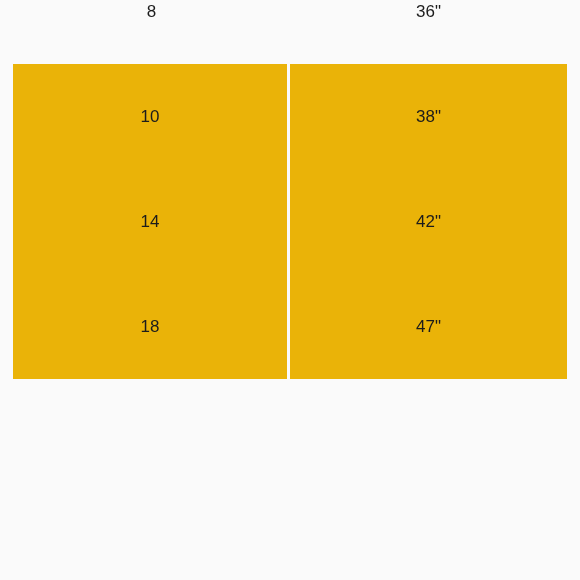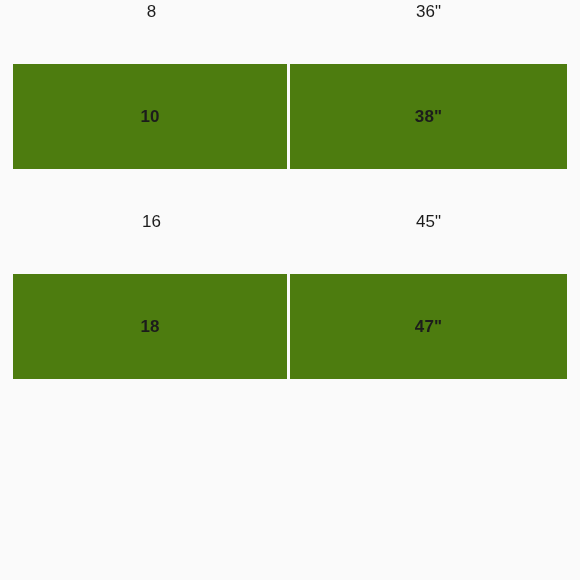--- a/index.html
+++ b/index.html
@@ -48,22 +48,21 @@
     font-size: 17px;
     font-weight: 400;
     color: #1c1c1c;
     letter-spacing: 0.1px;
     background: #fafafa;
     border: 0;
   }
 
   
   #size-chart-table tr.striped td {
-    background: #4d7c0f;
-    font-weight: bold;
+    background: #eab308;
   }
   #size-chart-table tr.striped td.cell-size {
     border-right: 3px solid #fafafa;
   }
 
   #size-chart-table tr.plain td {
     background: #fafafa;
   }
 </style>
 </head>
@@ -82,25 +81,25 @@
         <td class="cell-size">8</td>
         <td class="cell-chest">36"</td>
       </tr>
 
       <tr class="striped">
         <td class="cell-size">10</td>
         <td class="cell-chest">38"</td>
       </tr>
 
 
+      <tr class="striped">
+        <td class="cell-size">14</td>
+        <td class="cell-chest">42"</td>
+      </tr>
 
-      <tr class="plain">
-        <td class="cell-size">16</td>
-        <td class="cell-chest">45"</td>
-      </tr>
 
       <tr class="striped">
         <td class="cell-size">18</td>
         <td class="cell-chest">47"</td>
       </tr>
 
     </tbody>
   </table>
 
 </div>

